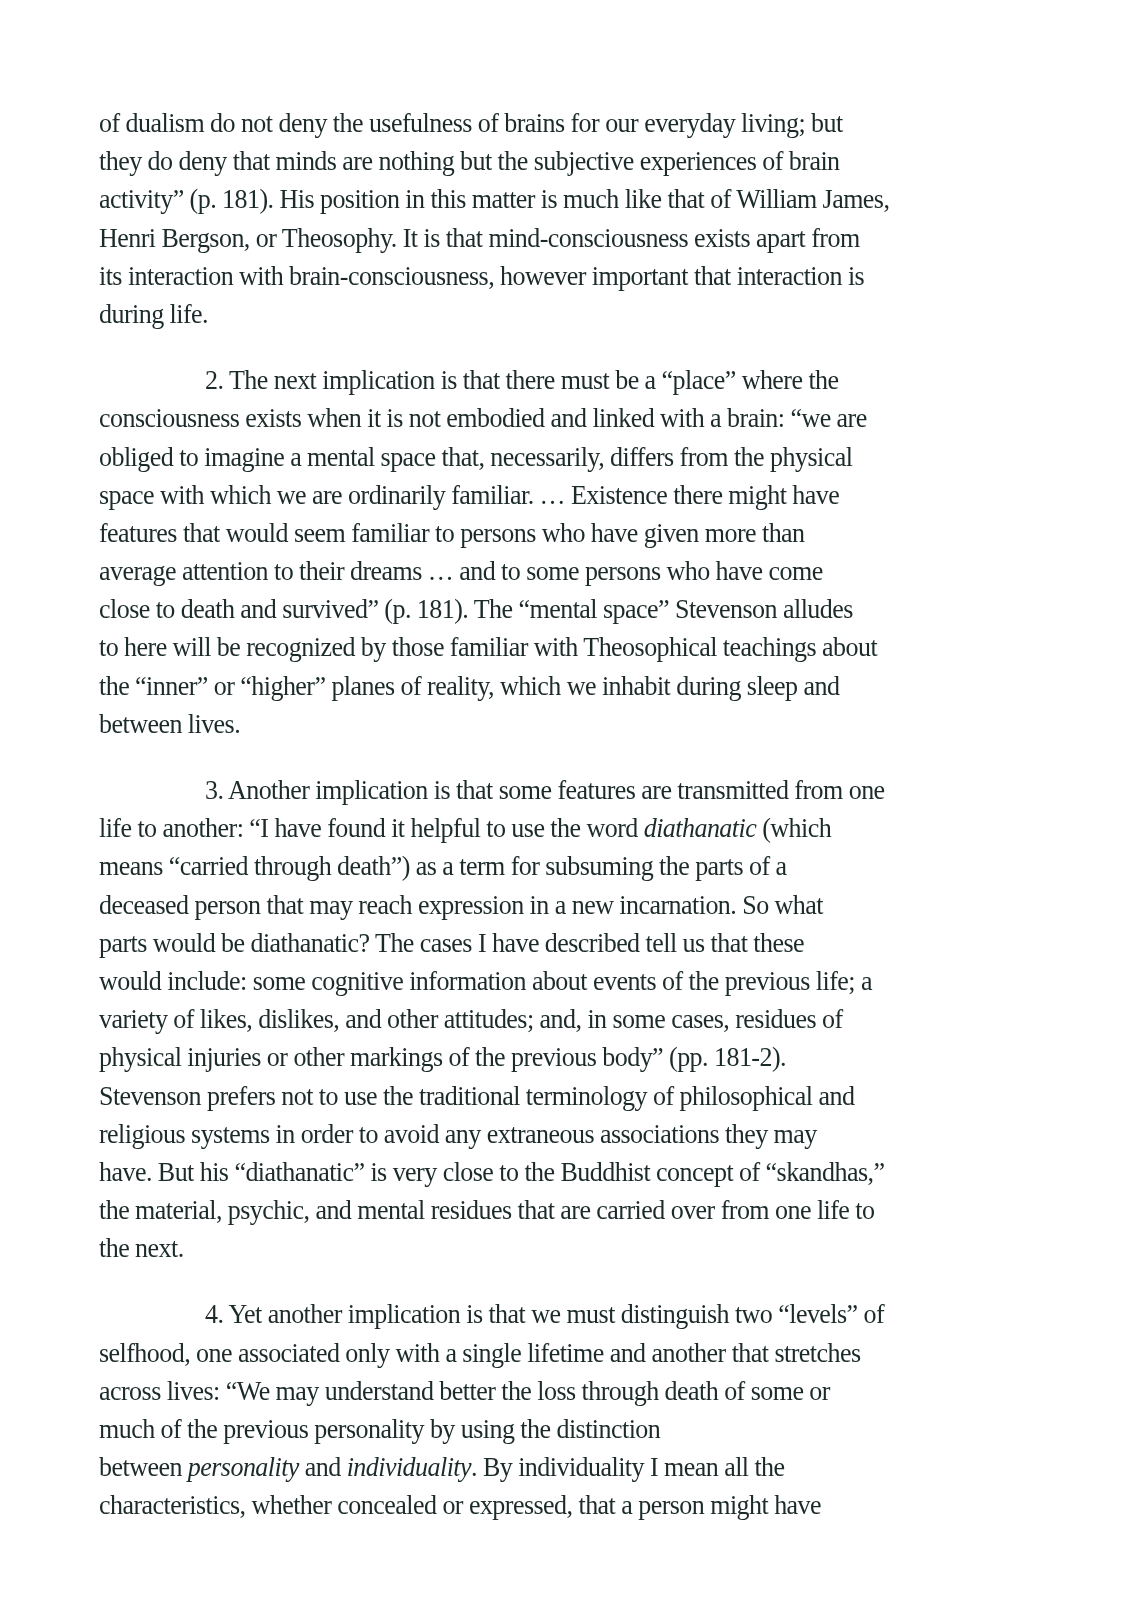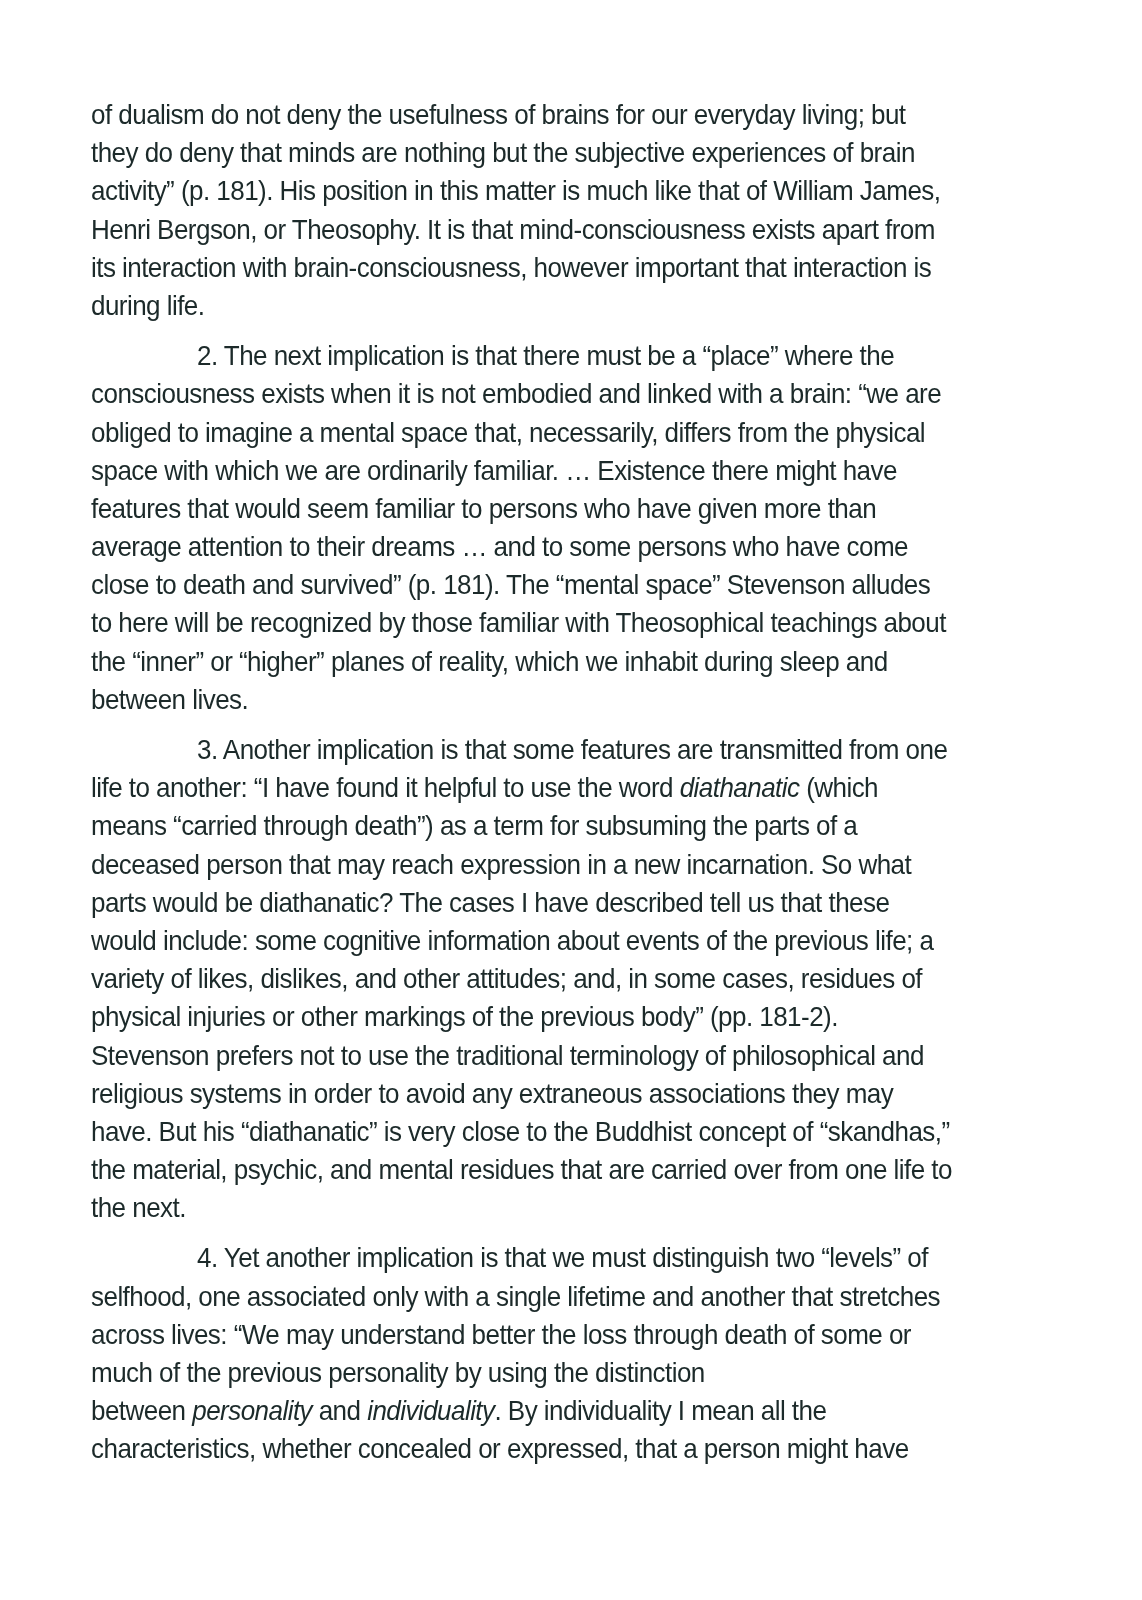--- a/index.html
+++ b/index.html
@@ -15,21 +15,22 @@
       font-family: "Liberation Sans", sans-serif;
       color: #1c2a2a;
     }
     .page {
       position: absolute;
       left: 91px;
       top: 96px;
       width: 1000px;
     }
     .para {
-      margin: 0;
+      margin: 8px;
+      font-family: Liberation Serif, serif;
     }
     .line {
       display: block;
       white-space: nowrap;
       font-size: 28px;
       line-height: 38.2px;
       height: 38.2px;
       letter-spacing: -0.6px;
       transform: scaleX(0.93);
       transform-origin: left center;

